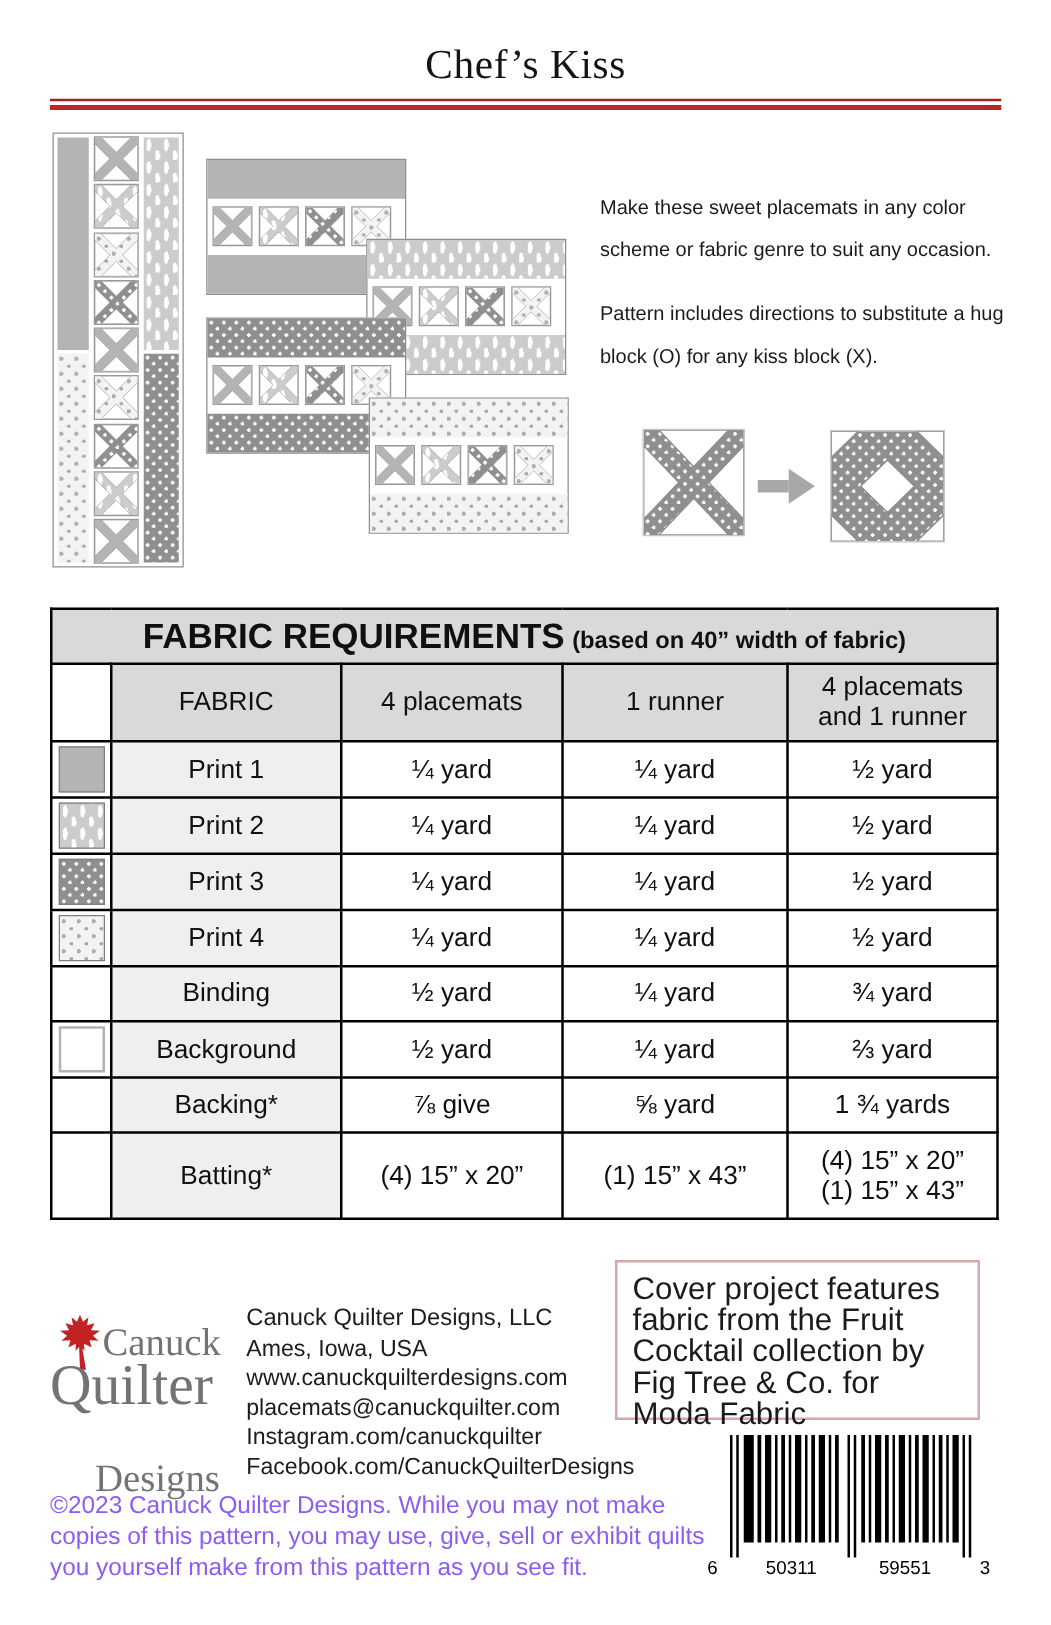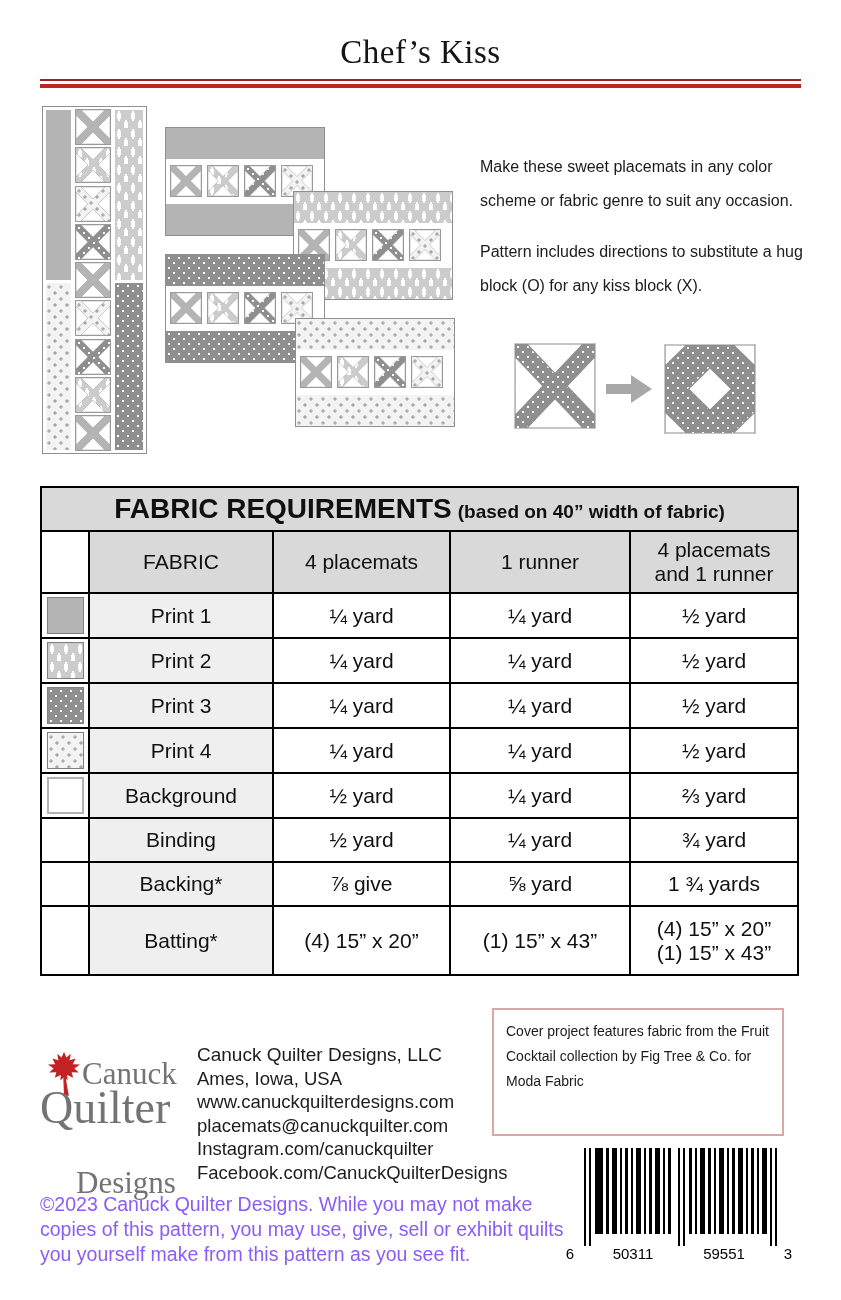--- a/index.html
+++ b/index.html
@@ -77,21 +77,21 @@
   .logo{position:absolute;left:38px;top:1048px;width:155px;height:135px;color:#737373;}
   .leaf{position:absolute;left:6px;top:2px;width:40px;height:48px;}
   .logo-canuck{position:absolute;left:44px;top:8px;font-size:31px;}
   .logo-quilter{position:absolute;left:2px;top:33px;font-size:46px;}
   .logo-designs{position:absolute;left:38px;top:73px;font-size:31px;margin-top:44px;}
 
   .contact{position:absolute;left:197px;top:1043px;font-size:18.5px;line-height:23.5px;}
   .contact .co-name{font-weight:normal;font-size:19px;}
 
   .cover-box{position:absolute;left:492px;top:1008px;width:292px;height:128px;box-sizing:border-box;
-             border:2px solid #d8a7a7;padding:9px 12px;font-size:14px;line-height:25px;color:#1b1b1b;}
+             border:2px solid #d8a7a7;padding:9px 12px;font-size:25px;line-height:25px;color:#1b1b1b;}
 
   .copyright{position:absolute;left:40px;top:1192px;font-size:19.5px;line-height:25px;color:#8b5cf6;}
 
   .barcode{position:absolute;left:556px;top:1146px;width:240px;height:118px;}
   .bct{font-size:15px;font-family:"Liberation Sans","DejaVu Sans",sans-serif;fill:#000;}
 </style>
 </head>
 <body>
 
 <svg width="0" height="0" style="position:absolute" aria-hidden="true">
@@ -355,34 +355,34 @@
       <tr class="r">
         <td>
             <div class="sw fab-p4"></div>
           </td>
         <td class="lbl">Print 4</td>
         <td>¼ yard</td>
         <td>¼ yard</td>
         <td>½ yard</td>
       </tr>
       <tr class="r">
+        <td></td>
+        <td class="lbl">Binding</td>
+        <td>½ yard</td>
+        <td>¼ yard</td>
+        <td>¾ yard</td>
+      </tr>
+      <tr class="r">
         <td>
             <div class="sw sw-bg"></div>
           </td>
         <td class="lbl">Background</td>
         <td>½ yard</td>
         <td>¼ yard</td>
         <td>⅔ yard</td>
-      </tr>
-      <tr class="r">
-        <td></td>
-        <td class="lbl">Binding</td>
-        <td>½ yard</td>
-        <td>¼ yard</td>
-        <td>¾ yard</td>
       </tr>
       <tr class="r">
         <td></td>
         <td class="lbl">Backing*</td>
         <td>⅞ give</td>
         <td>⅝ yard</td>
         <td>1 ¾ yards</td>
       </tr>
       <tr class="r-tall">
         <td></td>

